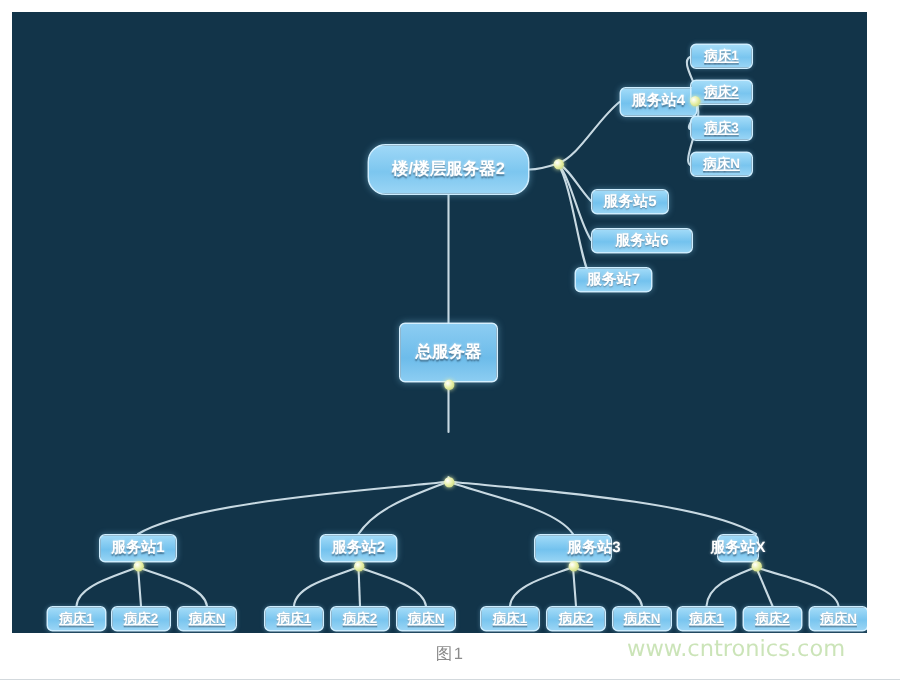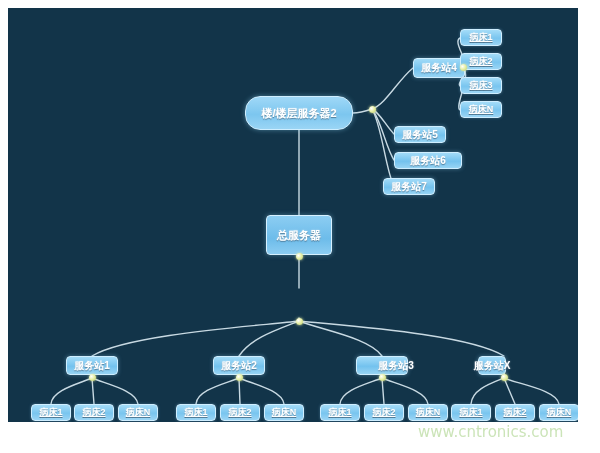--- a/index.html
+++ b/index.html
@@ -162,21 +162,21 @@
         <path d="M374,370 L376,396"></path>
         <path d="M374,370 C388,376 418,382 420,396"></path>
 
         <path d="M496,367 L496,370"></path>
         <path d="M496,370 C481,376 464,382 463,396"></path>
         <path d="M496,370 L507,396"></path>
         <path d="M496,370 C510,376 549,382 551,396"></path>
       </g>
     </svg>
 
-    <div class="node node-floor" style="left:237px; top:88px; width:108px; height:34px;border-radius:15px;">
+    <div class="node node-floor" style="left:237px; top:88px; width:108px; height:34px;">
       <span>楼/楼层服务器2</span>
     </div>
 
     <div class="node node-main" style="left:258px; top:207px; width:66px; height:40px;">
       <span>总服务器</span>
     </div>
 
 
     <div class="node node-station" style="left:405px; top:50px; width:52px; height:20px;">
       <span>服务站4</span>
@@ -261,15 +261,16 @@
     <div class="junction" style="left:452px; top:56px;"></div>
     <div class="junction" style="left:288px; top:245px;"></div>
     <div class="junction" style="left:288px; top:310px;"></div>
     <div class="junction" style="left:81px; top:366px;"></div>
     <div class="junction" style="left:228px; top:366px;"></div>
     <div class="junction" style="left:371px; top:366px;"></div>
     <div class="junction" style="left:493px; top:366px;"></div>
 
   </div>
 
+  <div id="caption">图1</div>
   <div id="watermark">www.cntronics.com</div>
 
 </div>
 
 </body></html>

